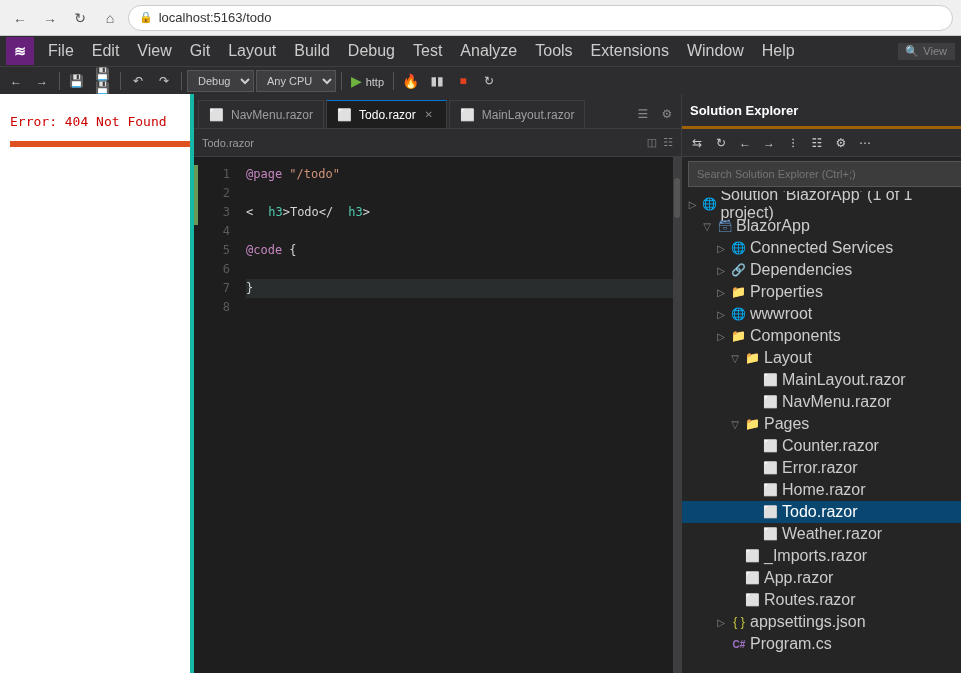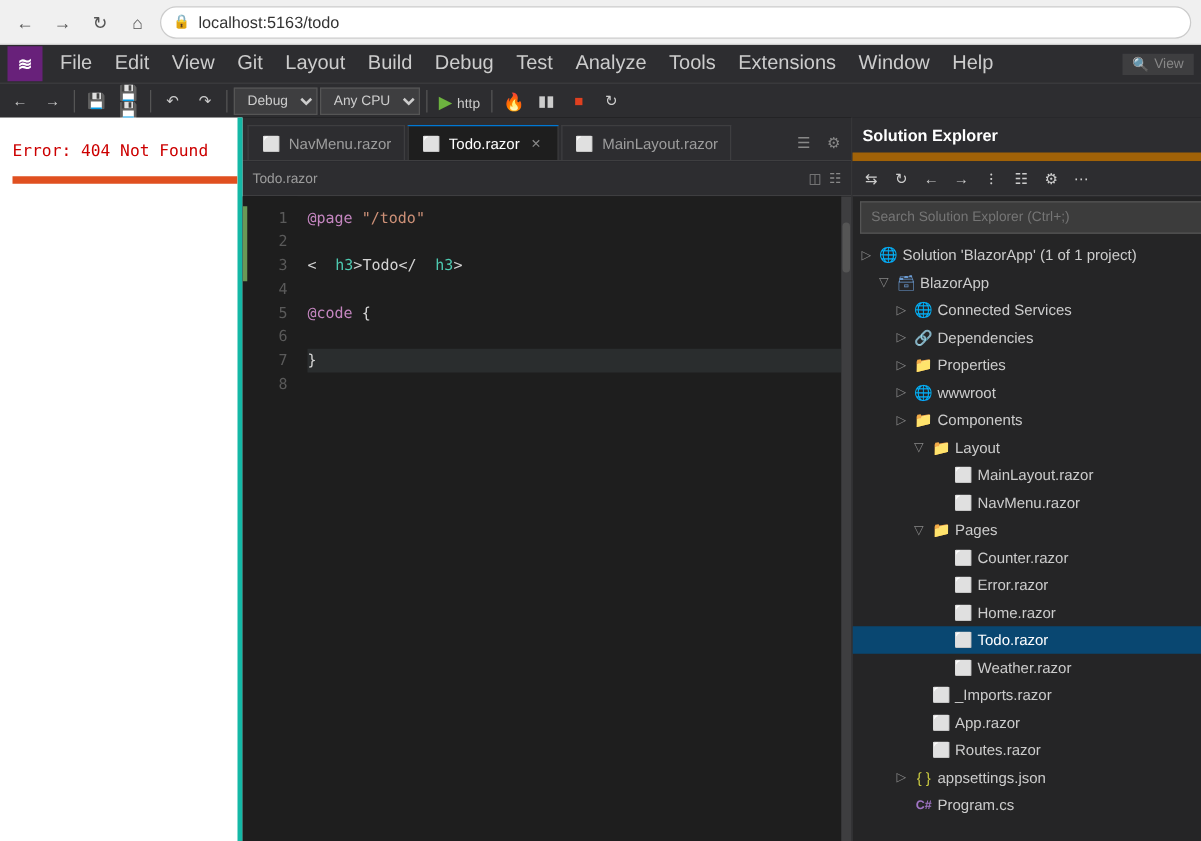--- a/index.html
+++ b/index.html
@@ -277,21 +277,21 @@
     }
     .se-header {
       height: 35px;
       background: #2d2d30;
       display: flex;
       align-items: center;
       padding: 0 8px;
       font-size: 13px;
       font-weight: 600;
       color: #fff;
-      border-bottom: 7px solid #a16207;
+      border-bottom: 3px solid #a16207;
     }
     .se-toolbar {
       height: 28px;
       background: #2d2d30;
       display: flex;
       align-items: center;
       padding: 0 4px;
       gap: 2px;
       border-bottom: 1px solid #3e3e40;
     }
@@ -324,21 +324,21 @@
       padding: 0 4px;
       cursor: pointer;
       font-size: 12px;
       color: #ccc;
       gap: 3px;
       user-select: none;
     }
     .tree-item.selected { background: #094771; color: #fff; }
     .tree-arrow { width: 14px; text-align: center; color: #888; font-size: 10px; }
     .tree-icon { width: 16px; height: 16px; display: flex; align-items: center; justify-content: center; font-size: 12px; }
-    .tree-label { font-size: 12px; }
+    .tree-label { font-size: 16px; }
     .icon-folder { color: #dcb67a; }
     .icon-razor { color: #569cd6; }
     .icon-json { color: #cbcb41; }
     .icon-cs { color: #a074c4; }
     .icon-solution { color: #6b9bd2; }
     .icon-project { color: #6b9bd2; }
     .icon-globe { color: #6b9bd2; }
     .icon-connected { color: #6b9bd2; }
     .icon-deps { color: #888; }
 

